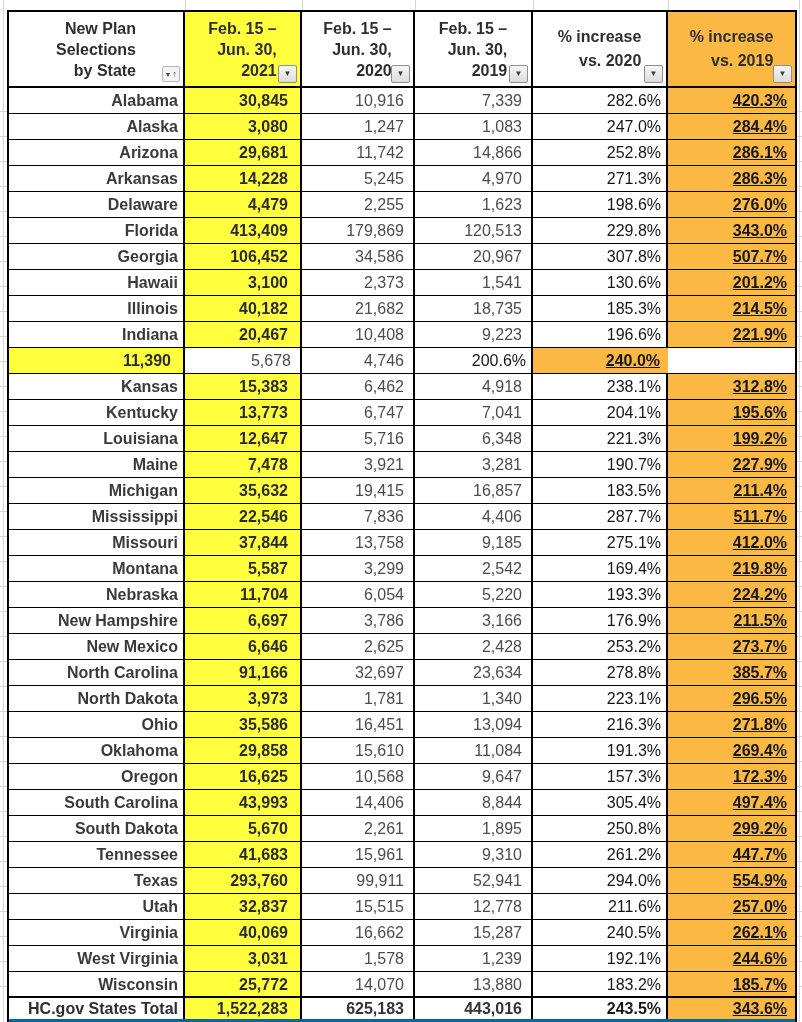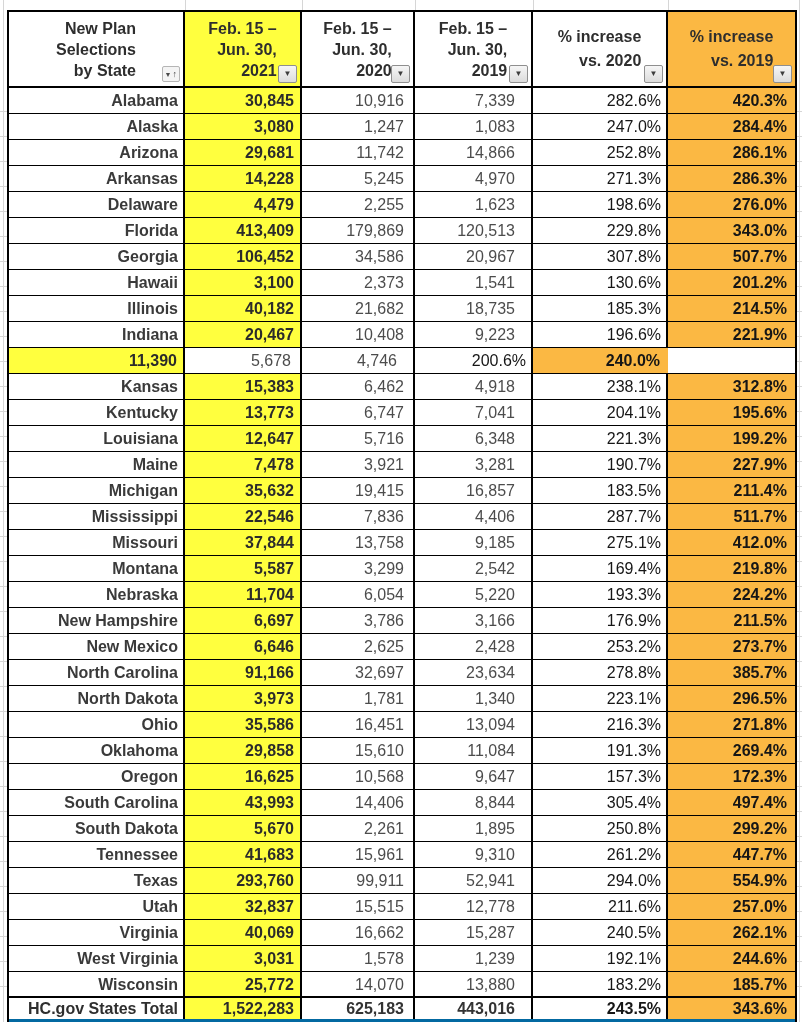--- a/index.html
+++ b/index.html
@@ -53,25 +53,25 @@
     cursor:pointer;
   }
   
   .row{height:25px;border-bottom:1px solid var(--line);}
   .row:last-child{border-bottom:none;}
   .cell{
     display:flex;align-items:center;justify-content:flex-end;
     font-size:16px;line-height:24px;white-space:nowrap;background:#fff;
   }
   .cell.state   {font-weight:bold;color:#3a3a3a;padding-right:5px;}
-  .cell.y2021   {font-weight:bold;color:#2b2b2b;background:var(--yellow);padding-right:6px;}
+  .cell.y2021   {font-weight:bold;color:#2b2b2b;background:var(--yellow);padding-right:12px;}
   .cell.y2020   {color:#4c4c4c;padding-right:9px;}
-  .cell.y2019   {color:#4c4c4c;padding-right:16px;}
+  .cell.y2019   {color:#4c4c4c;padding-right:9px;}
   .cell.vs2020  {font-weight:normal;color:#161616;padding-right:5px;}
-  .cell.vs2019  {font-weight:bold;color:#161616;background:var(--orange);padding-right:8px;}
+  .cell.vs2019  {font-weight:bold;color:#161616;background:var(--orange);padding-right:8px;text-decoration:underline;}
   
   .total-block{
     position:absolute;left:7px;top:996px;width:790px;height:33px;
     box-sizing:border-box;border:2px solid var(--line);background:#0369a1;
   }
   .total-block .cell{height:21px;font-weight:bold;}
   .total-block .cell.state{color:#2e2e2e;}
   .total-block .cell.y2020,.total-block .cell.y2019{color:#333;}
 </style>
 </head>

